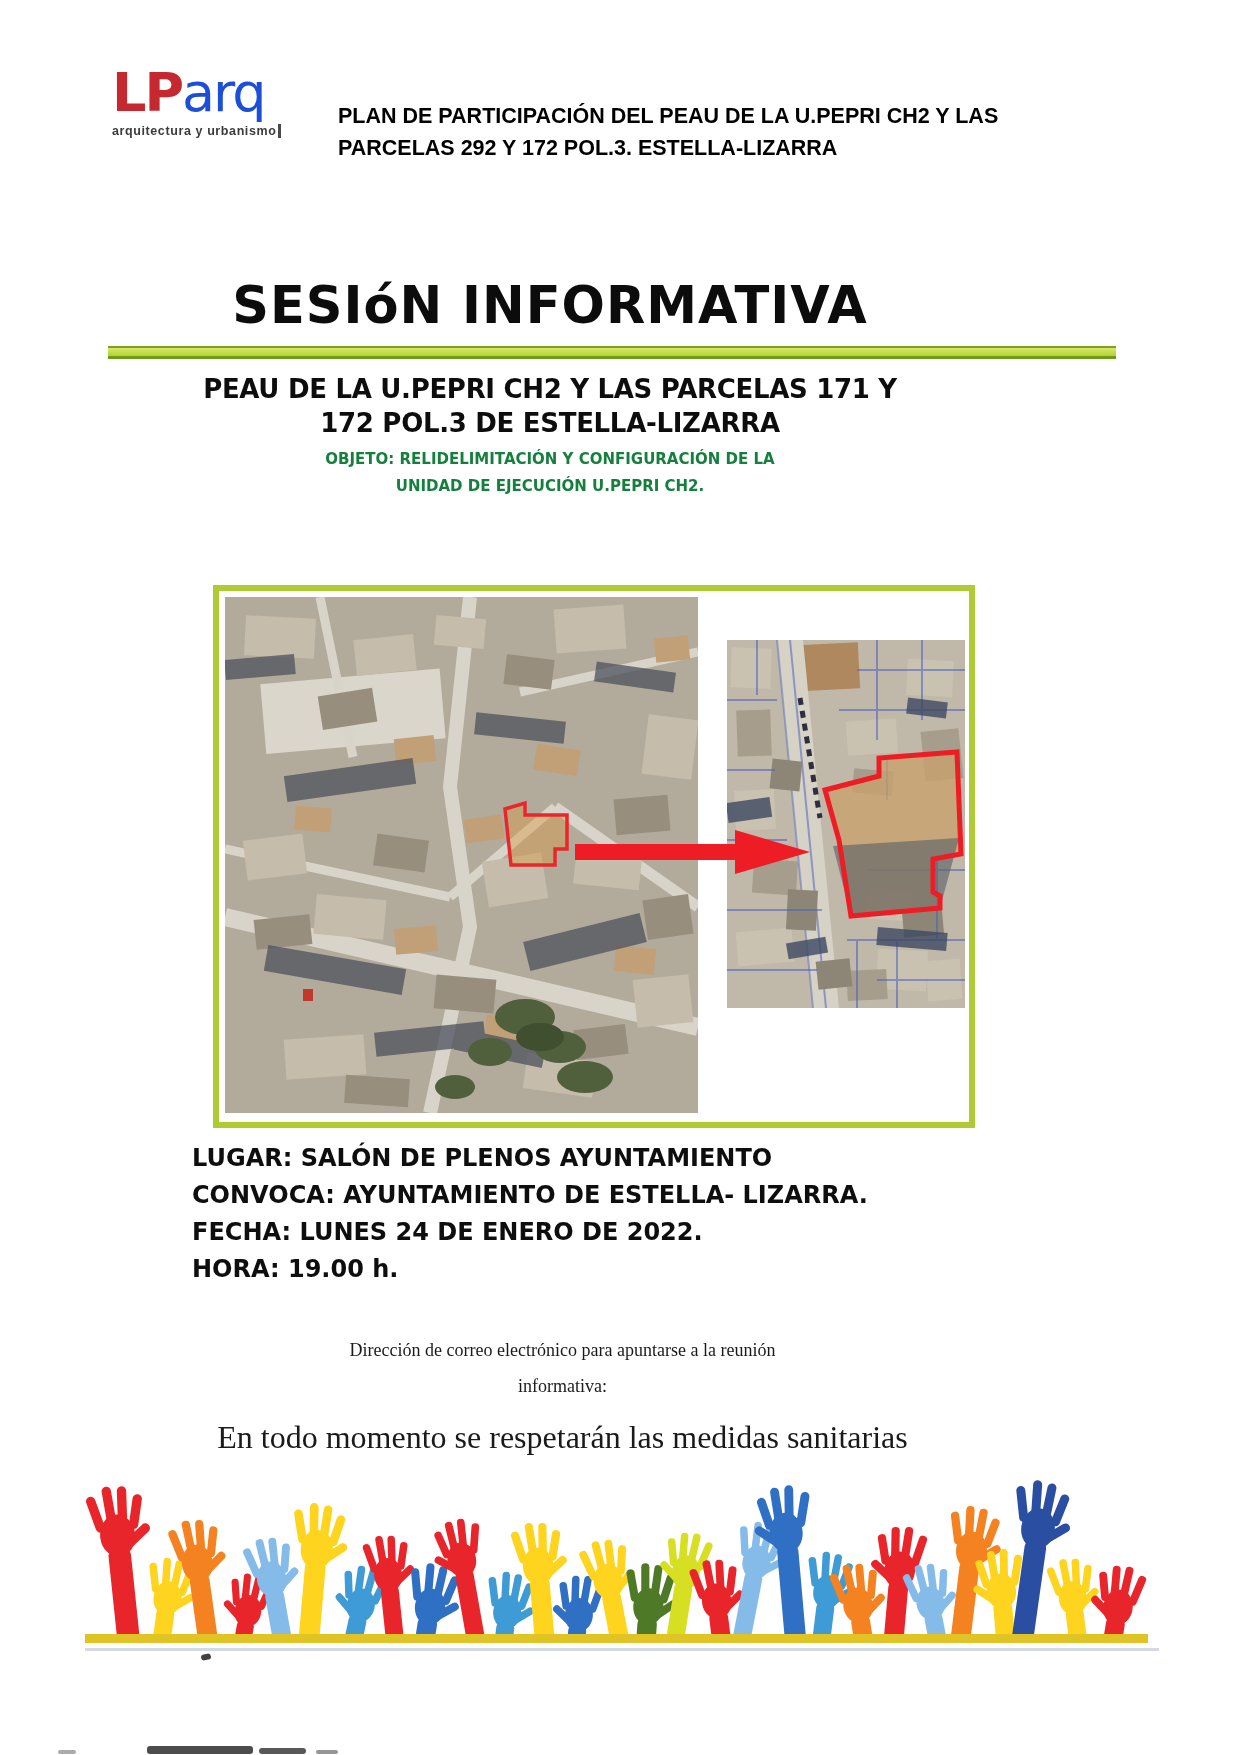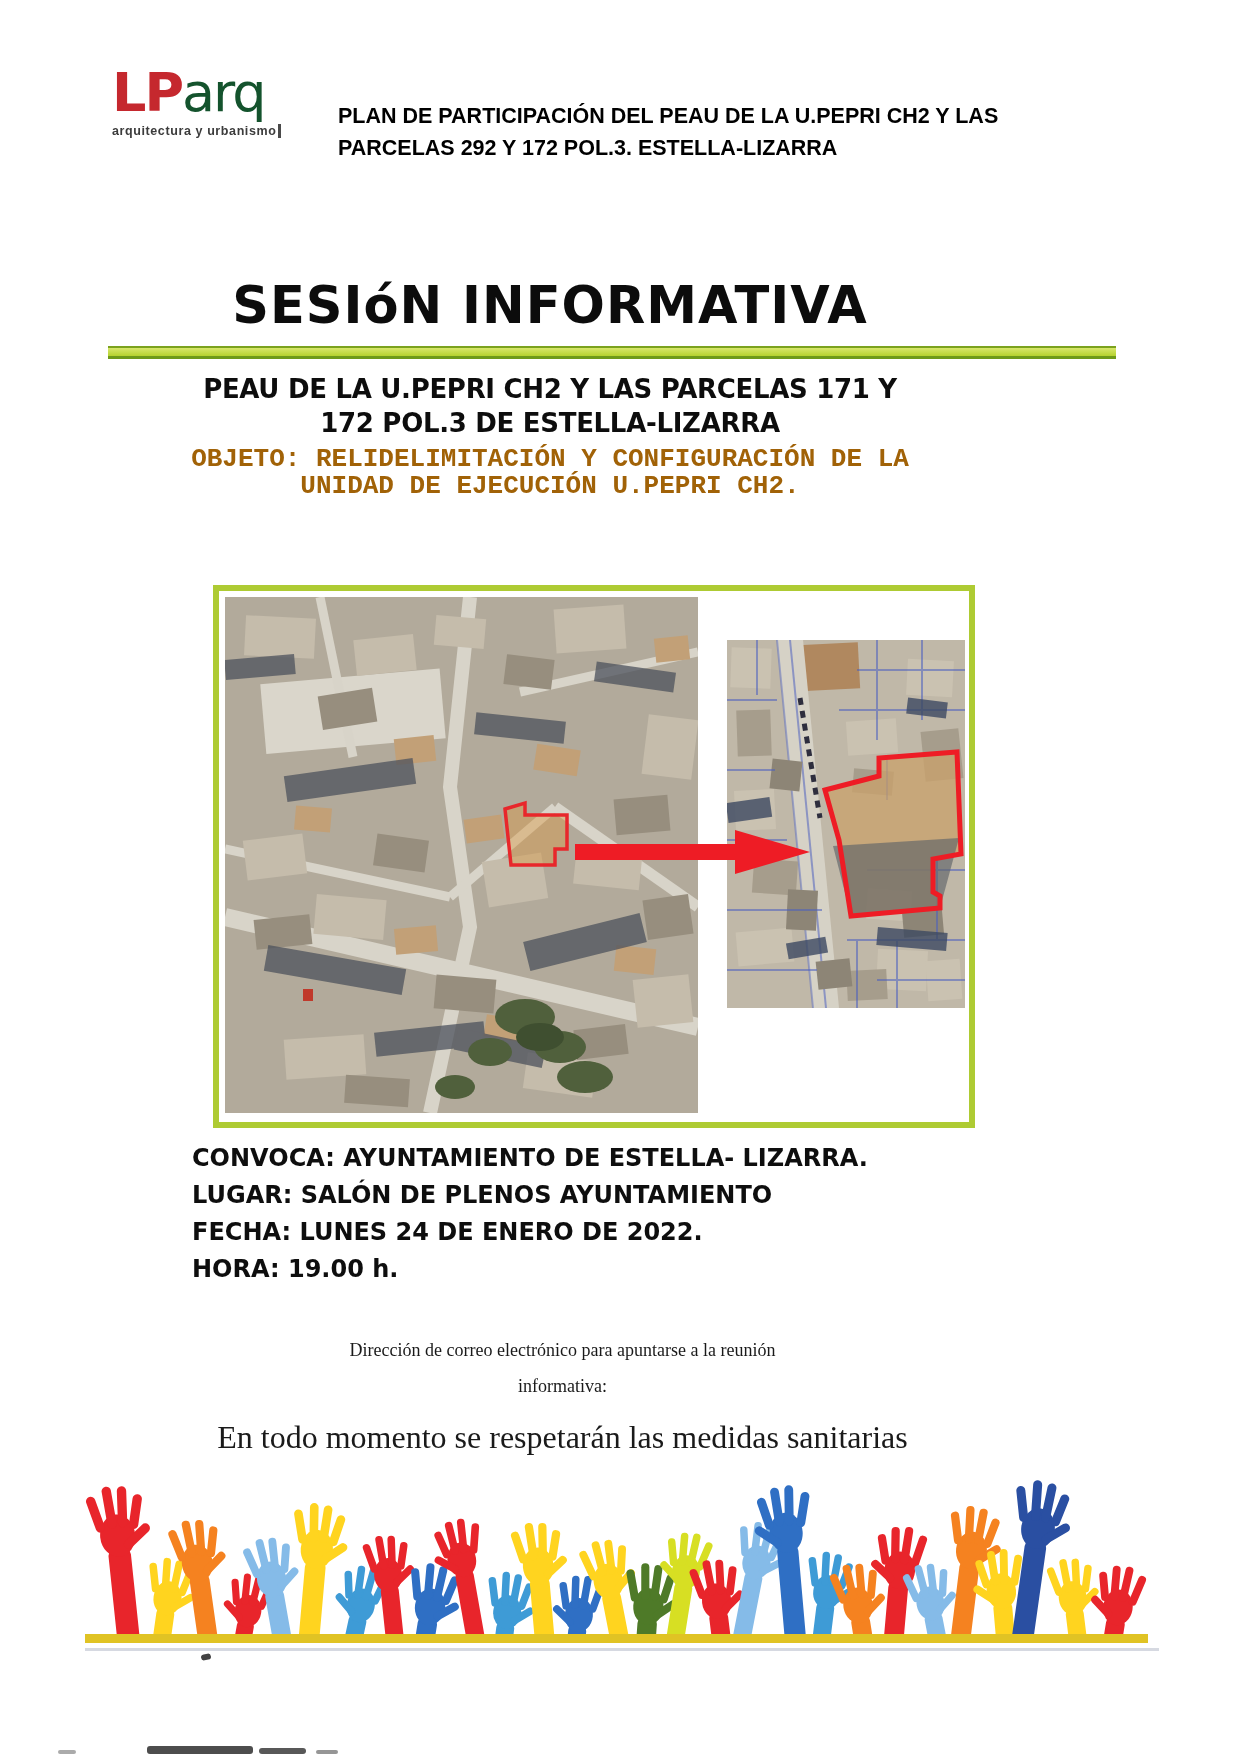--- a/index.html
+++ b/index.html
@@ -10,21 +10,21 @@
     overflow:hidden;
     font-family:"DejaVu Sans",sans-serif;
     color:#111;
   }
   .abs{position:absolute;}
 
   
   #logo{left:112px;top:66px;}
   .logo-main{font-size:54px;line-height:54px;letter-spacing:-2px;}
   .logo-lp{font-weight:bold;color:#c5282e;}
-  .logo-arq{font-weight:400;color:#14532d;}
+  .logo-arq{font-weight:400;color:#1d4ed8;}
   .logo-tagline{
     font-family:"Liberation Sans",sans-serif;
     font-size:12.5px;font-weight:bold;color:#3c3c3c;
     letter-spacing:0.6px;margin-top:-7px;
     border-right:3px solid #4a4a4a;display:inline-block;padding-right:2px;
   }
 
   
   #header-text{
     left:338px;top:100px;width:700px;
@@ -43,21 +43,21 @@
     border-top:2px solid #7ba21e;border-bottom:3px solid #6e9a19;
   }
 
   
   #subtitle{
     left:150px;top:372px;width:800px;text-align:center;
     font-size:26px;font-weight:bold;line-height:34px;letter-spacing:-0.3px;color:#0d0d0d;
   }
   #objeto{
     left:150px;top:446px;width:800px;text-align:center;
-    font-size:26px;font-weight:bold;line-height:27px;color:#a16207;font-family:Liberation Mono, monospace;
+    font-size:15px;font-weight:bold;line-height:27px;color:#15803d;
   }
 
   
   #map-figure{
     left:213px;top:585px;width:750px;height:531px;
     border:6px solid #aecb33;background:#ffffff;
   }
   #left-map{left:6px;top:6px;width:473px;height:516px;}
   #right-map{left:508px;top:49px;width:238px;height:368px;}
   #zoom-arrow{left:575px;top:822px;width:240px;height:60px;z-index:5;}
@@ -245,22 +245,22 @@
     <path d="M106,206 L232,198 L213,268 L124,276 Z" fill="#606468" opacity="0.65"></path>
     <path d="M98,150 L152,136 L152,118 L230,112 L234,214 L206,219 L206,252 L213,256 L213,268 L124,276 L112,200 Z" fill="none" stroke="#ee1c25" stroke-width="5" stroke-linejoin="miter"></path>
   </svg>
 </div>
 
 <svg class="abs" id="zoom-arrow" viewBox="0 0 240 60">
   <polygon points="0,22 160,22 160,8 235,30 160,52 160,38 0,38" fill="#ee1c25"></polygon>
 </svg>
 
 <div class="abs" id="details">
+  <div>LUGAR: SALÓN DE PLENOS AYUNTAMIENTO</div>
   <div>CONVOCA: AYUNTAMIENTO DE ESTELLA- LIZARRA.</div>
-  <div>LUGAR: SALÓN DE PLENOS AYUNTAMIENTO</div>
   <div>FECHA: LUNES 24 DE ENERO DE 2022.</div>
   <div>HORA: 19.00 h.</div>
 </div>
 
 <div class="abs serif-block" id="email-block">
   <div>Dirección de correo electrónico para apuntarse a la reunión</div>
   <div>informativa:</div>
 </div>
 
 <div class="abs serif-block" id="covid-block">

